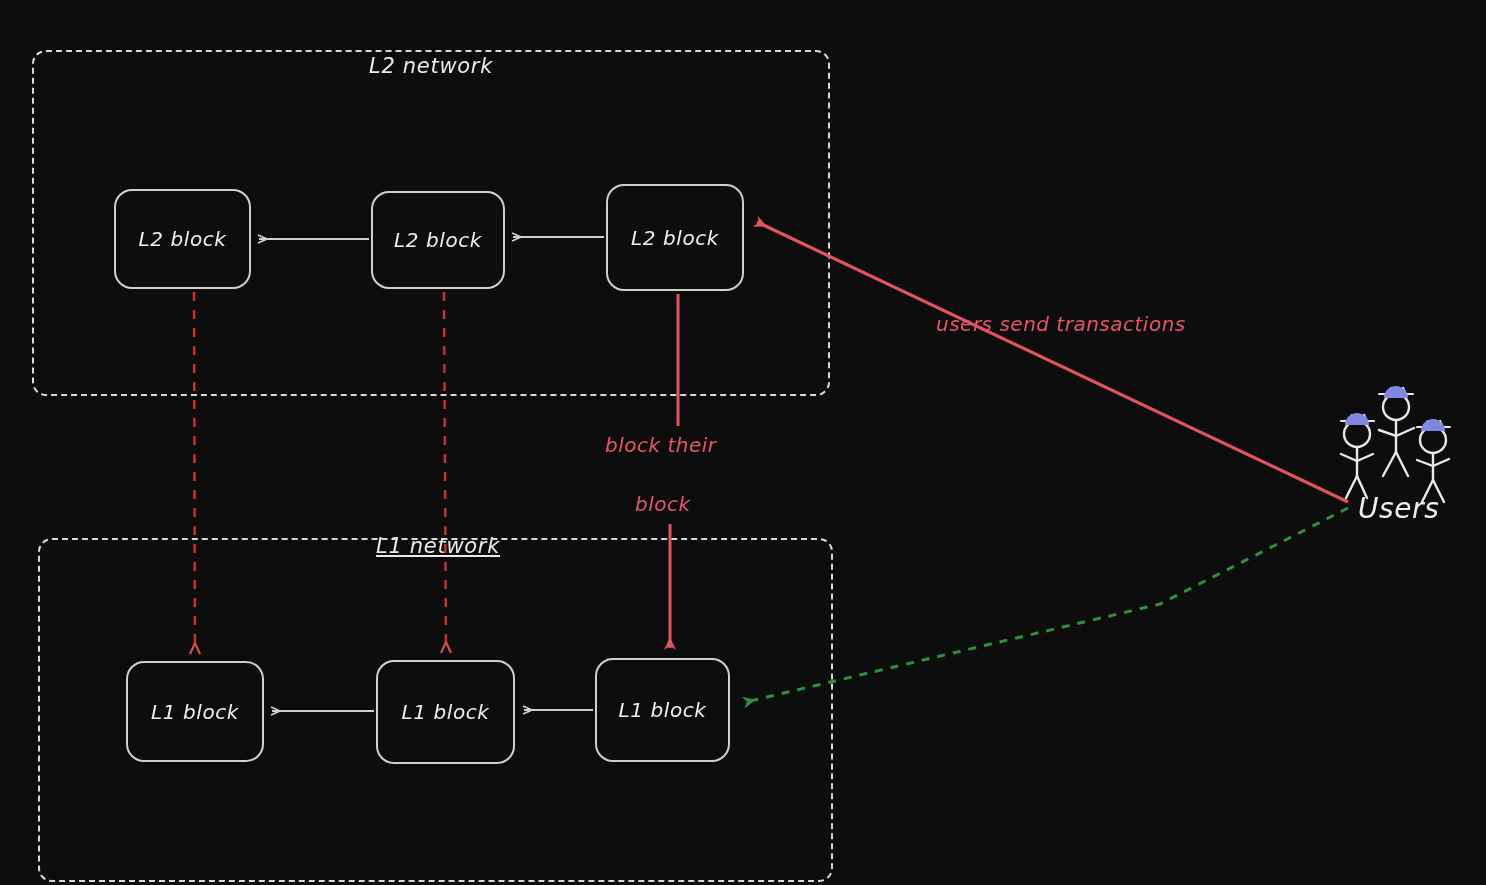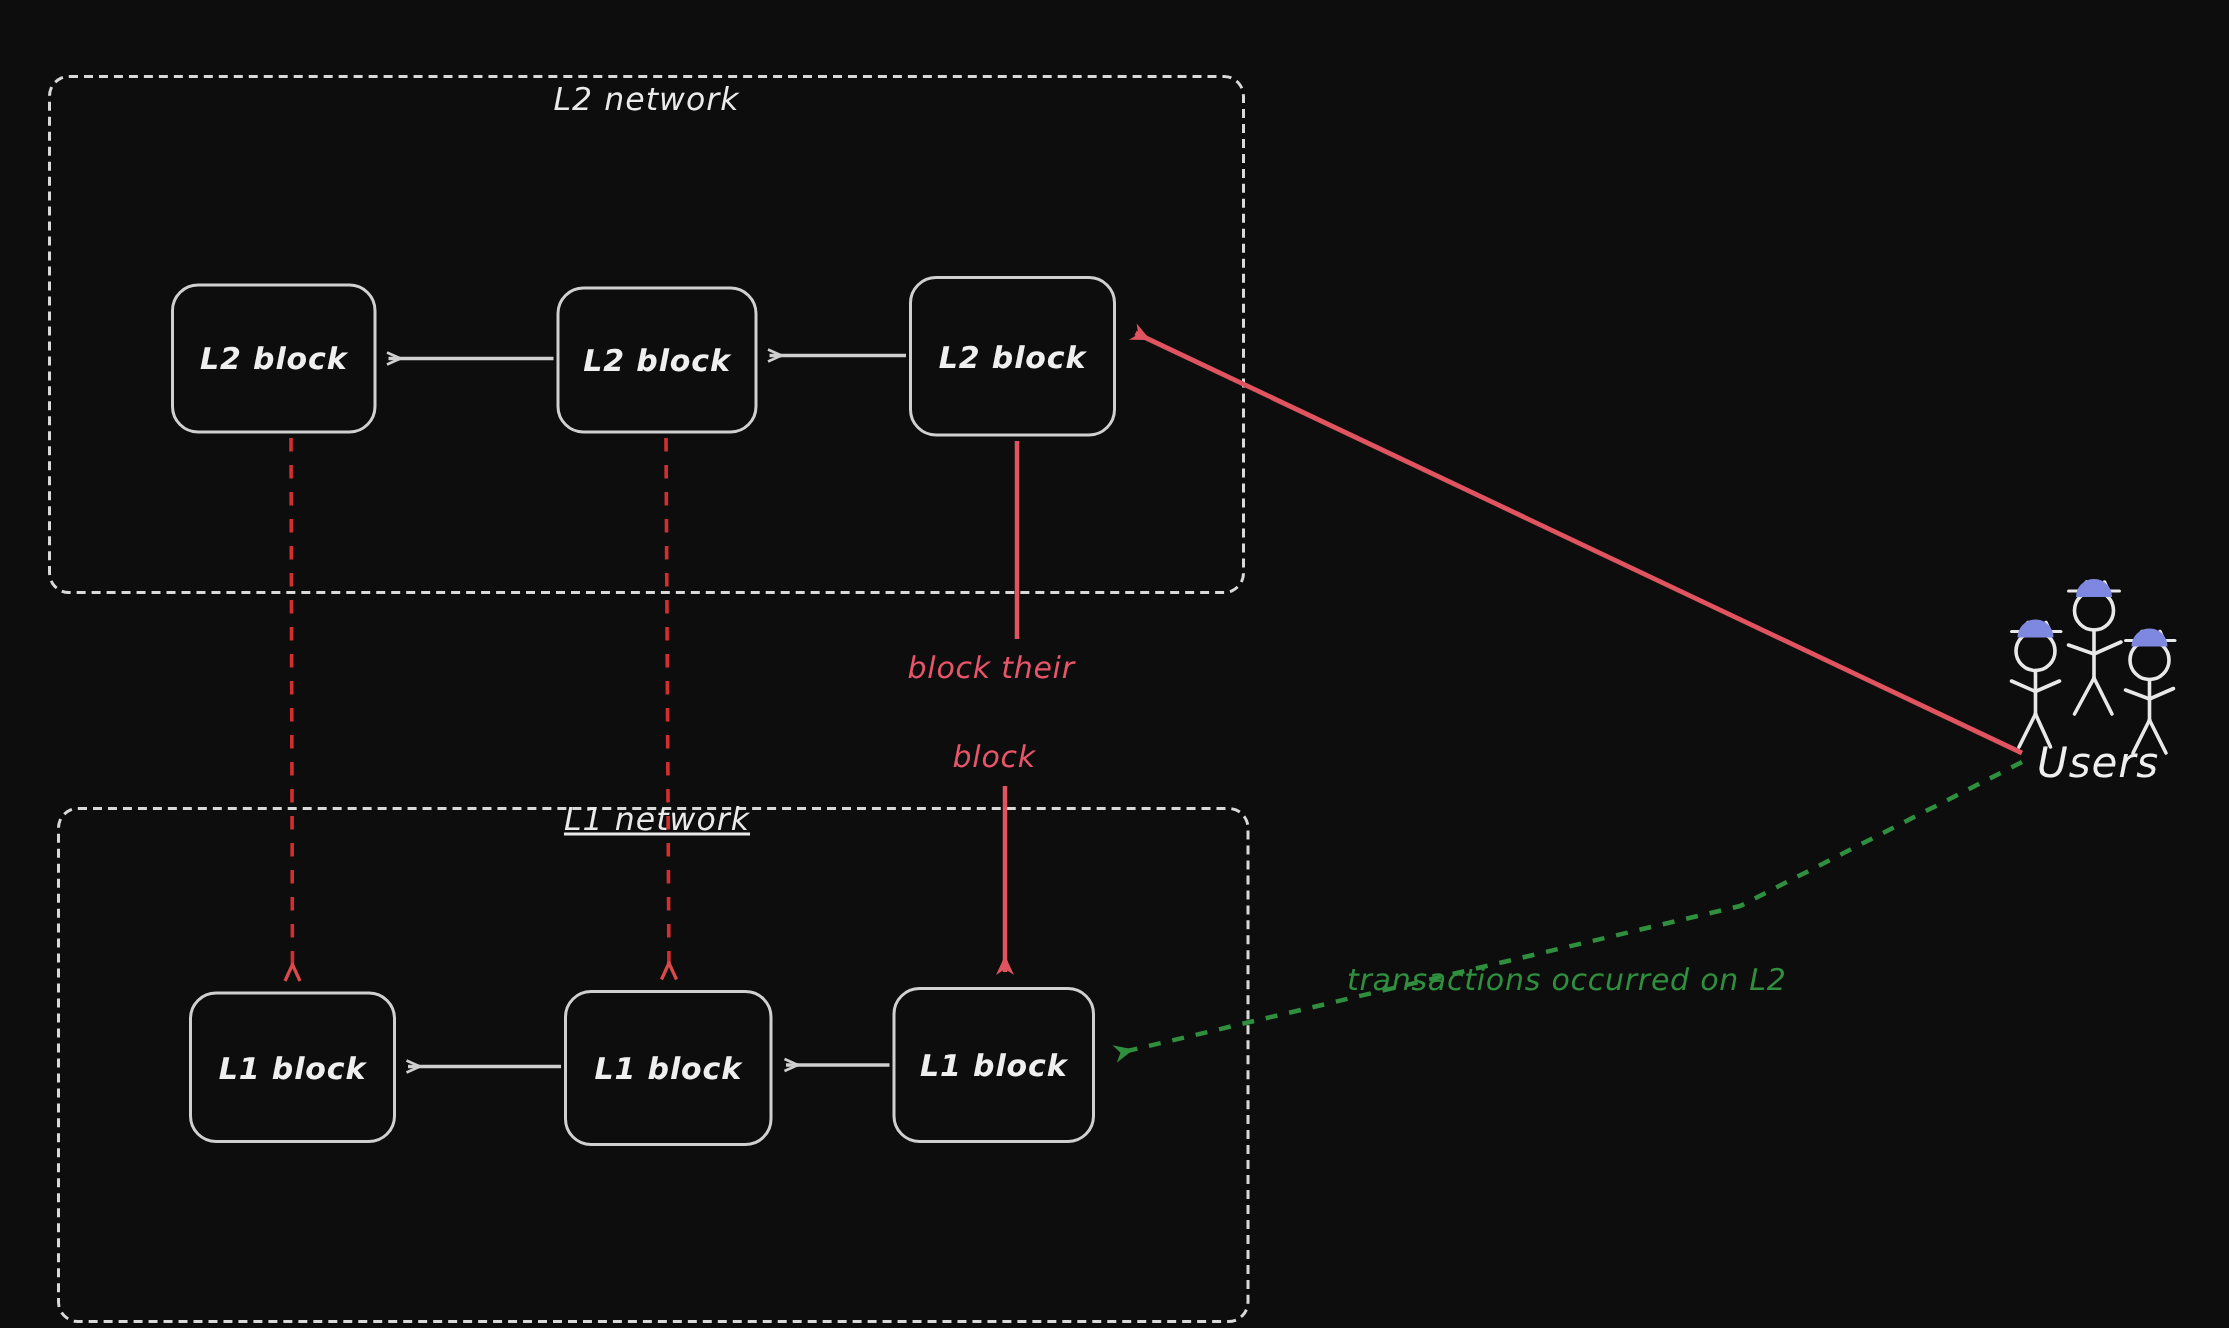--- a/index.html
+++ b/index.html
@@ -49,21 +49,20 @@
     align-items: center;
     justify-content: center;
     background: #0d0d0d;
   }
   .block-label {
     color: #efefef;
     font-size: 20px;
     font-style: italic;
     letter-spacing: 0.6px;
     white-space: nowrap;
-    font-weight: bold;
   }
   .anno {
     position: absolute;
     font-size: 20px;
     font-style: italic;
     letter-spacing: 0.5px;
     line-height: 1.45;
     white-space: pre;
   }
   .anno-red { color: #e8556a; }
@@ -135,25 +134,25 @@
     <line x1="444" y1="268" x2="446" y2="627" stroke="#d32f2f" stroke-width="2.4" stroke-dasharray="9 9" marker-end="url(#ah-red)"></line>
 
     <line x1="678" y1="270" x2="678" y2="402" stroke="#e0545f" stroke-width="3"></line>
     <line x1="670" y1="500" x2="670" y2="624" stroke="#e0545f" stroke-width="3" marker-end="url(#ah-red-solid)"></line>
 
     <line x1="1348" y1="478" x2="757" y2="198" stroke="#e0545f" stroke-width="3.2" marker-end="url(#ah-red-solid)"></line>
 
     <polyline points="1348,484 1160,580 746,678" fill="none" stroke="#2f8f3e" stroke-width="3" stroke-dasharray="8 8" marker-end="url(#ah-green)"></polyline>
   </svg>
 
+  <div class="anno anno-red" style="left:936px; top:286px;">users send transactions</div>
 
   <div class="anno anno-red" style="left:605px; top:407px;">block their</div>
   <div class="anno anno-red" style="left:635px; top:466px;">block</div>
 
-  <div class="anno anno-green" style="left:898px; top:615px;">transactions occurred on L2</div>
 
   <svg class="layer">
     <g stroke="#e8e8e8" stroke-width="2.4" fill="none" stroke-linecap="round">
       <circle cx="1357" cy="410" r="13"></circle>
       <path d="M1357,423 L1357,452"></path>
       <path d="M1341,430 L1357,437 L1373,430"></path>
       <path d="M1357,452 L1346,474"></path>
       <path d="M1357,452 L1367,474"></path>
       <path d="M1341,397 L1374,397" stroke-width="2"></path>
       <path d="M1352,391 L1349,398"></path>

